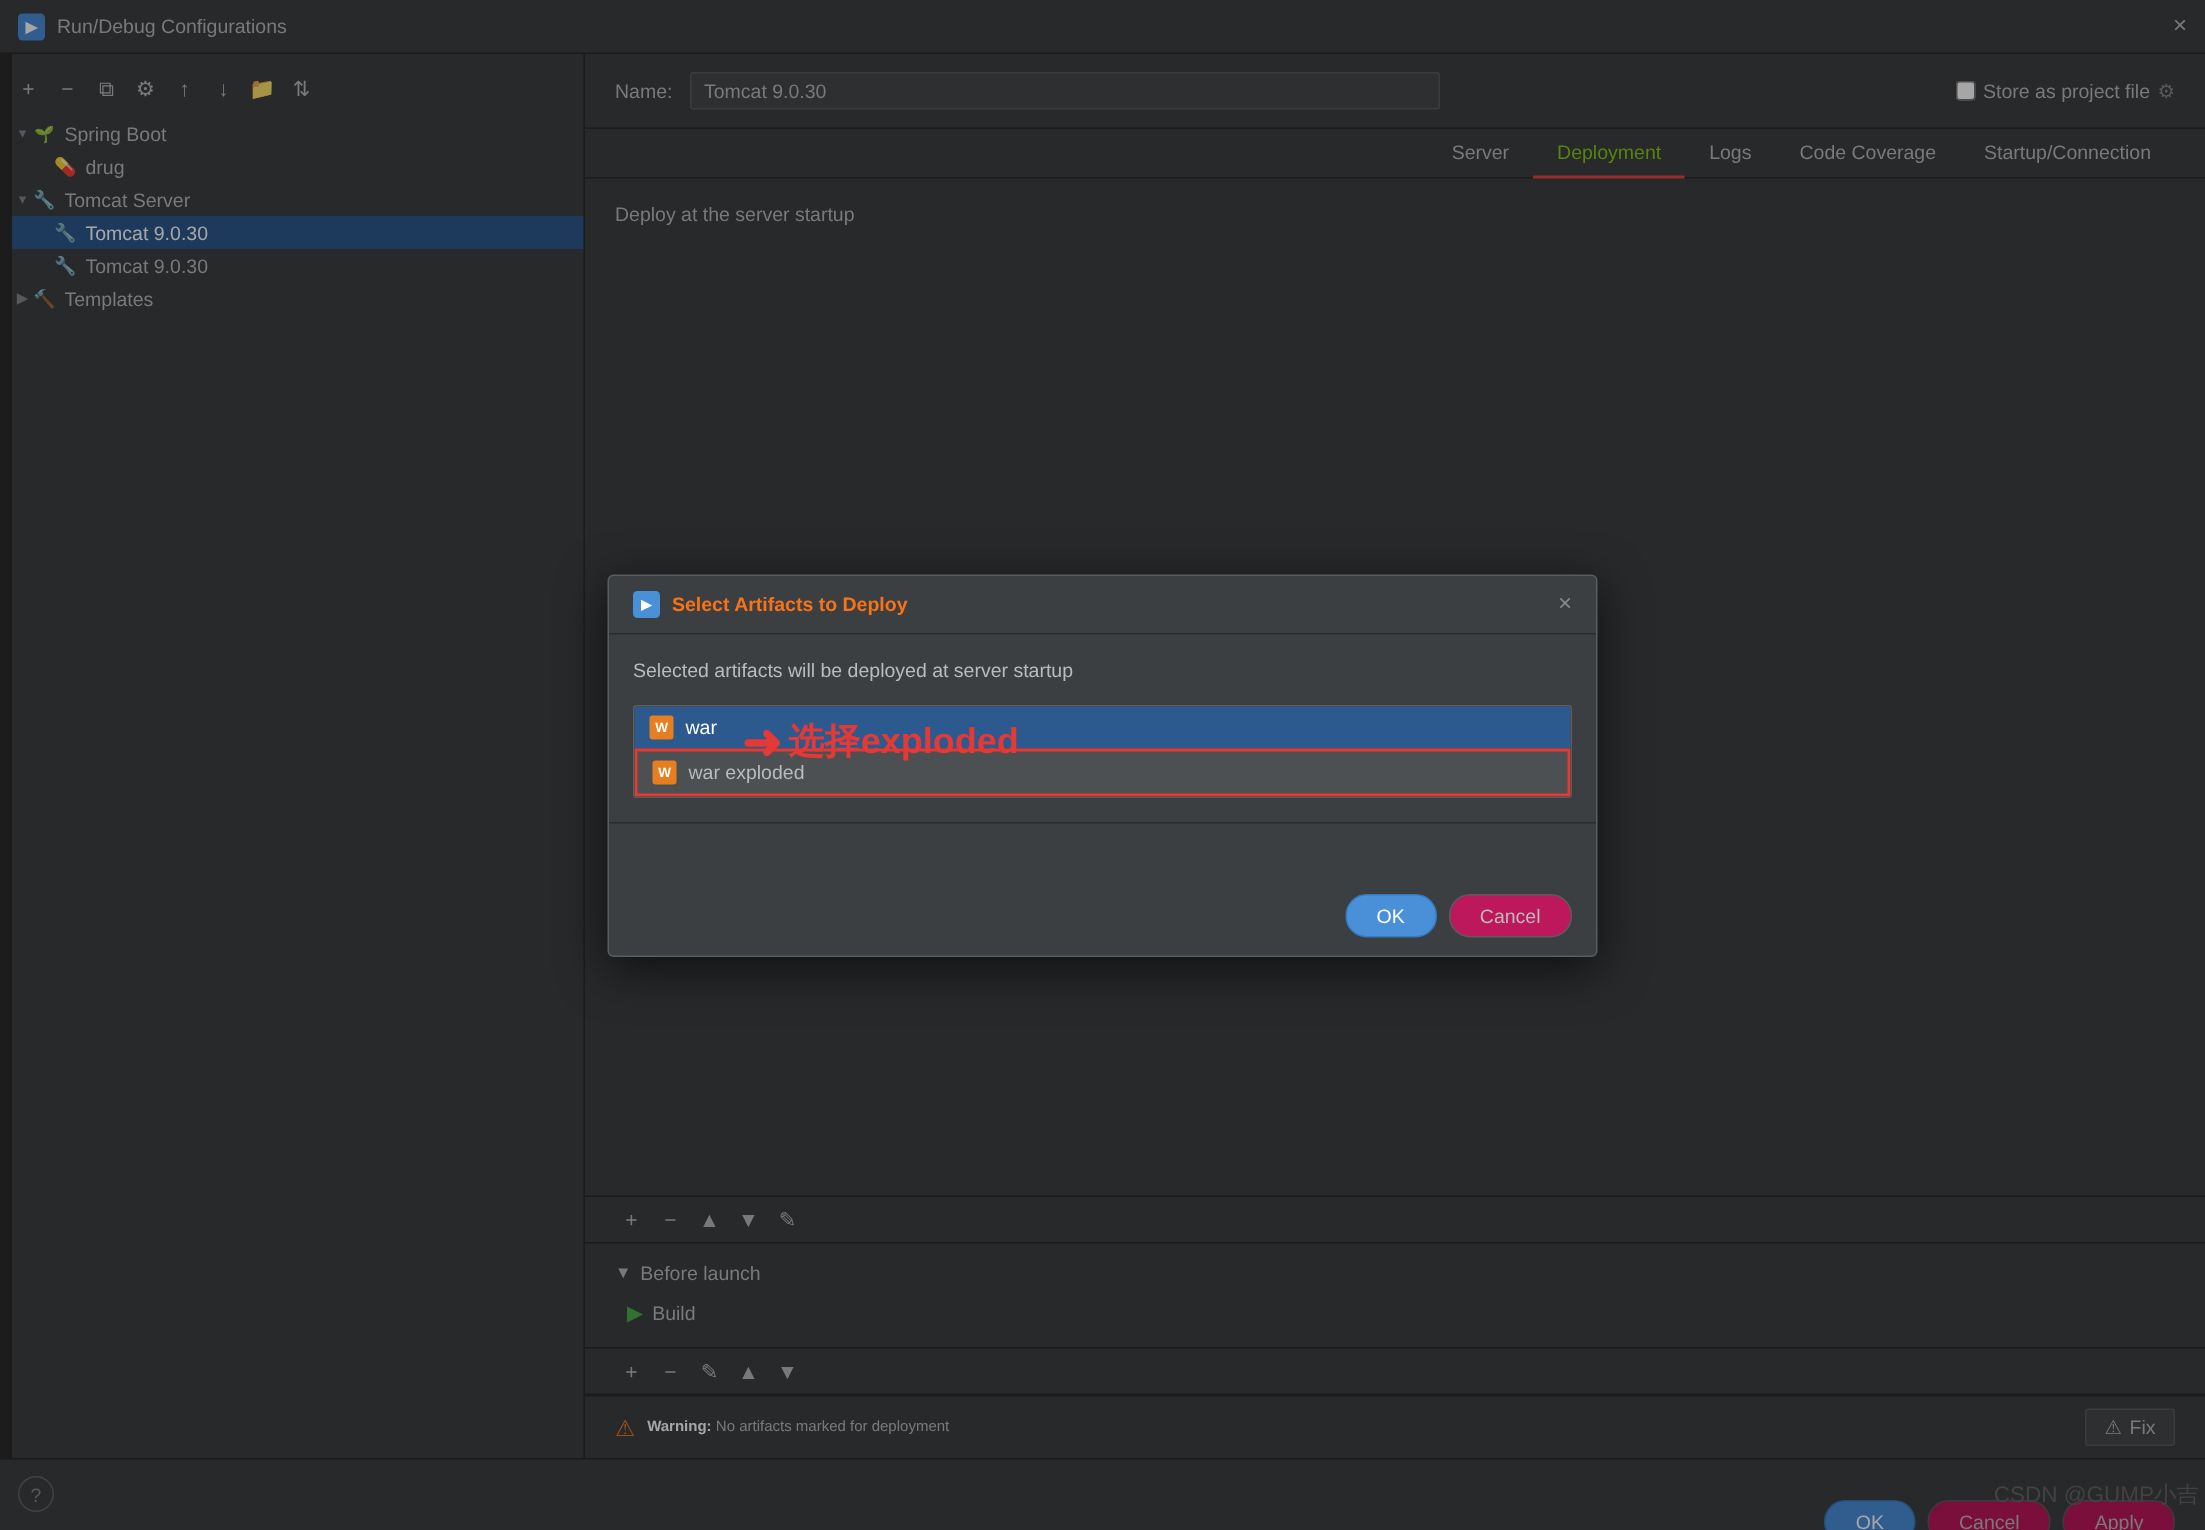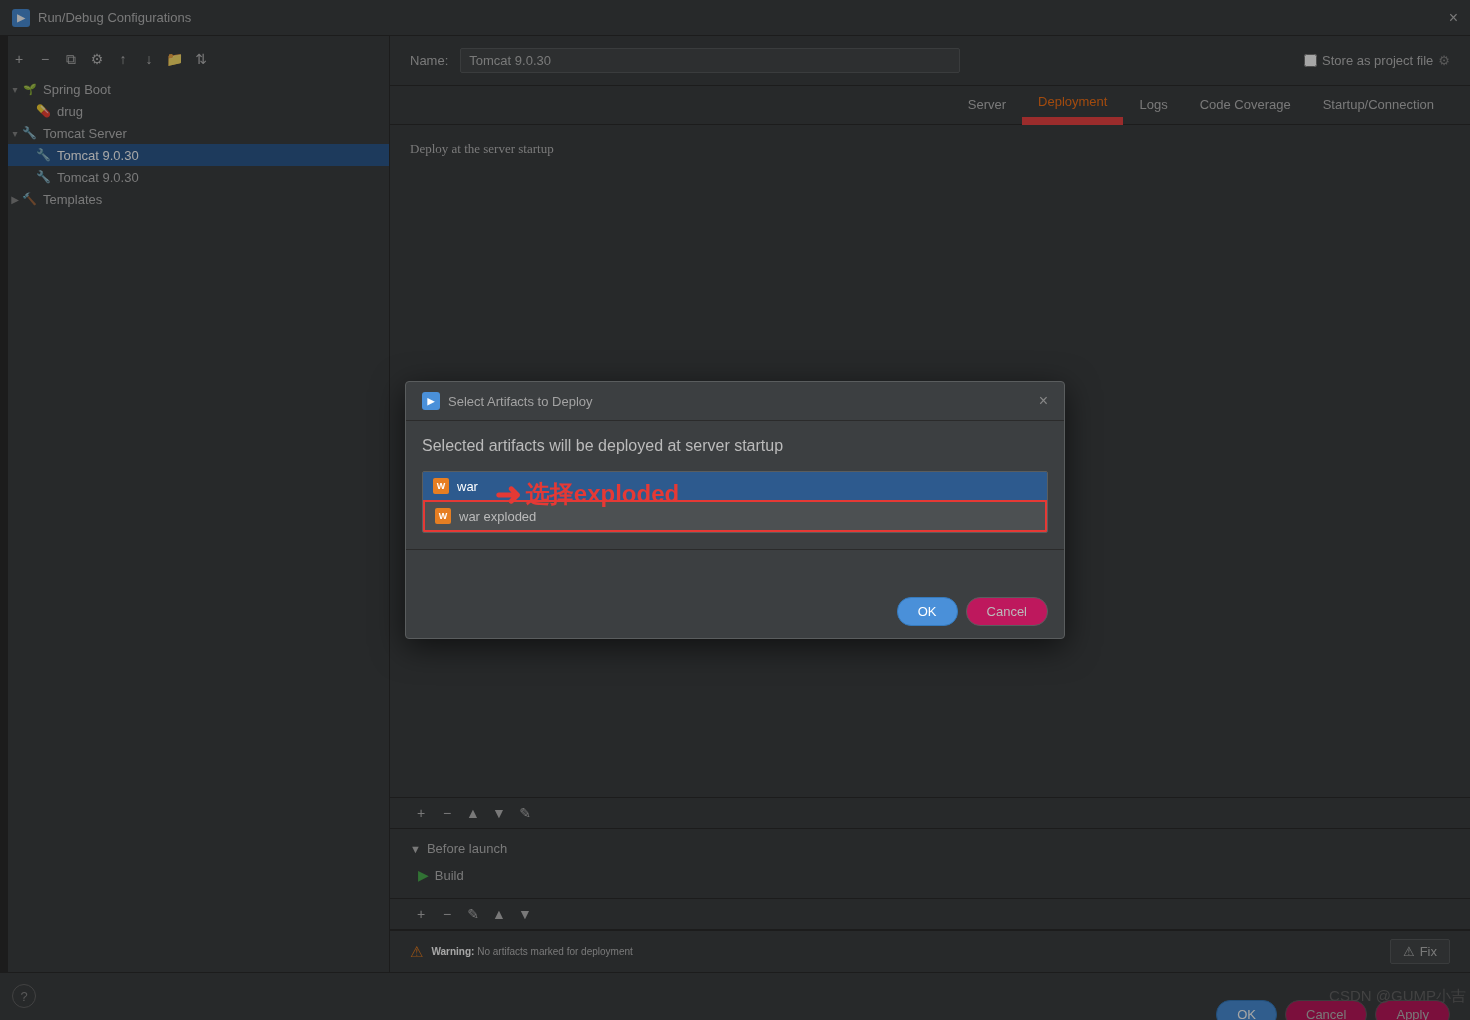--- a/index.html
+++ b/index.html
@@ -151,30 +151,29 @@
     }
     .tab {
       padding: 8px 16px;
       cursor: pointer;
       color: #bbbbbb;
       font-size: 13px;
       border-bottom: 2px solid transparent;
       margin-bottom: -1px;
     }
     .tab.active {
-      color: #f97316;
-      border-bottom: 8px solid #ef4444;
+      color: #84cc16;
+      border-bottom: 2px solid #ef4444;
     }
 
     
     .deploy-area {
       padding: 16px 20px;
       flex: 1;
       position: relative;
-      font-family: Liberation Serif, serif;
     }
     .deploy-label { color: #bbbbbb; font-size: 13px; margin-bottom: 8px; }
     .deploy-nothing {
       position: absolute;
       left: 50%;
       top: 40%;
       transform: translate(-50%, -50%);
       color: #666;
       font-size: 13px;
     }
@@ -289,29 +288,29 @@
       border-bottom: 1px solid #2b2b2b;
     }
     .dialog-icon {
       width: 18px; height: 18px;
       background: #4a90d9;
       border-radius: 3px;
       display: flex; align-items: center; justify-content: center;
       color: white; font-size: 9px; font-weight: bold;
       margin-right: 8px;
     }
-    .dialog-title { color: #a3a3a3; font-size: 13px; font-weight: 400; }
+    .dialog-title { color: #f97316; font-size: 13px; font-weight: 700; }
     .dialog-close {
       margin-left: auto;
       cursor: pointer;
       color: #888;
       font-size: 16px;
     }
     .dialog-body { padding: 16px; }
-    .dialog-subtitle { color: #bbbbbb; font-size: 16px; margin-bottom: 16px; }
+    .dialog-subtitle { color: #bbbbbb; font-size: 13px; margin-bottom: 16px; }
     .artifact-list {
       border: 1px solid #5a5d5e;
       border-radius: 2px;
       overflow: hidden;
     }
     .artifact-item {
       display: flex;
       align-items: center;
       padding: 6px 10px;
       gap: 8px;

